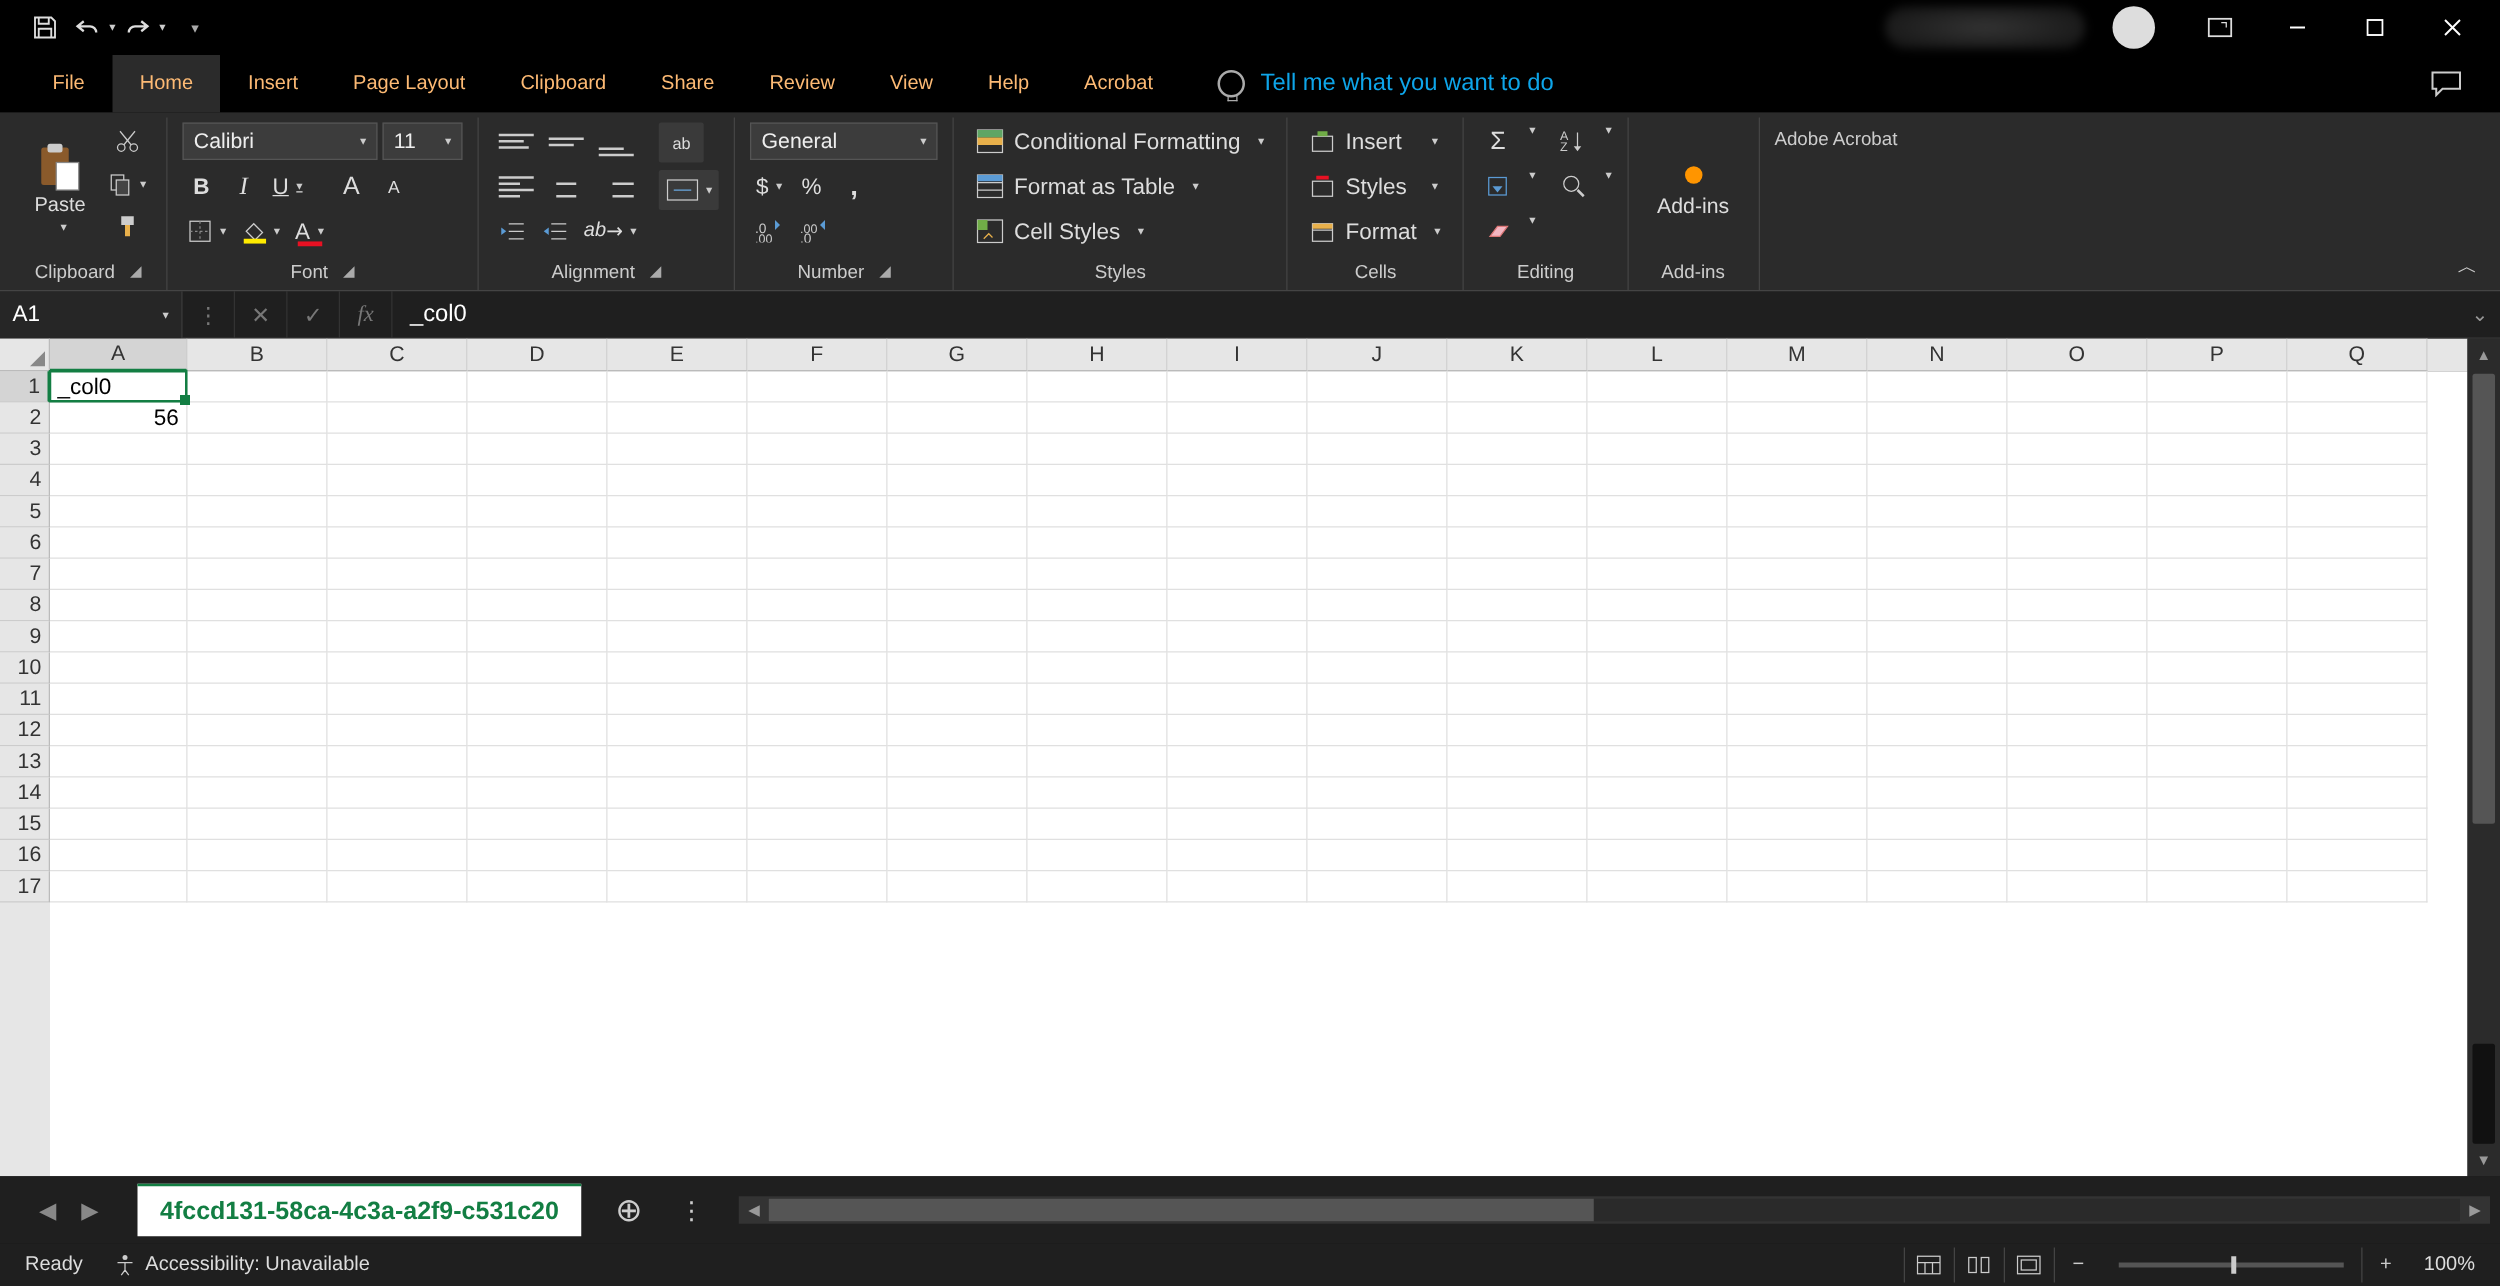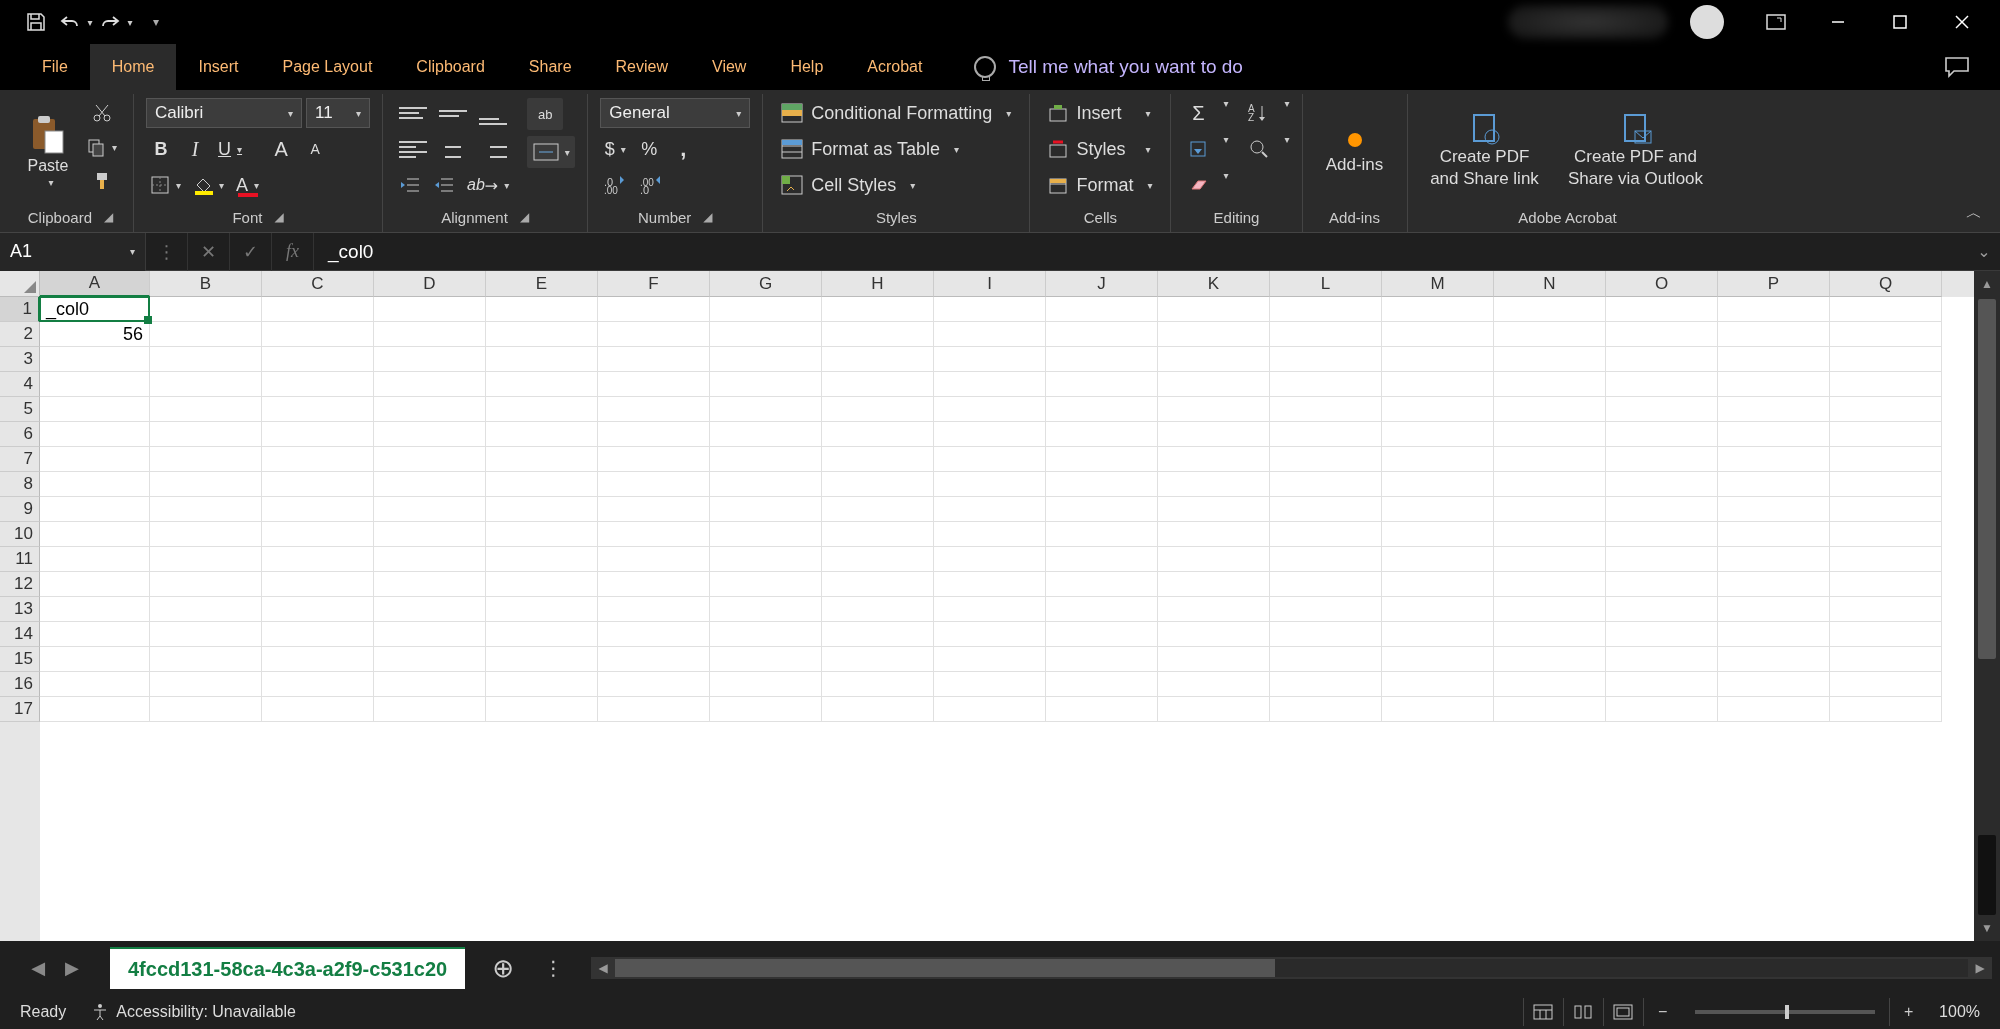--- a/index.html
+++ b/index.html
@@ -9,21 +9,21 @@
 .qat-btn { width:36px; height:36px; display:flex; align-items:center; justify-content:center; color:#ccc; font-size:18px; }
 .title-center { position:absolute; left:50%; transform:translateX(-50%); font-size:19px; color:#fff; }
 .title-right { margin-left:auto; display:flex; align-items:center; gap:2px; padding-right:8px; }
 .win-btn { width:60px; height:40px; display:flex; align-items:center; justify-content:center; color:#fff; font-size:14px; }
 .avatar-blur { width:160px; height:34px; background:radial-gradient(#333,#111); border-radius:20px; filter:blur(4px); margin-right:20px; }
 .avatar-circle { width:34px; height:34px; background:#ddd; border-radius:50%; margin-right:20px; }
 
 .tabs { height:46px; background:#000; display:flex; align-items:stretch; padding-left:20px; color:#eee; }
 .tab { padding:0 22px; display:flex; align-items:center; font-size:16px; color:#fdba74; }
 .tab.active { background:#2b2b2b; }
-.tell-me { display:flex; align-items:center; margin-left:30px; gap:12px; color:#c4b5fd; font-size:19px; }
+.tell-me { display:flex; align-items:center; margin-left:30px; gap:12px; color:#0ea5e9; font-size:19px; }
 .bulb { width:22px; height:22px; border:2px solid #aaa; border-radius:50% 50% 50% 50%; position:relative;}
 .bulb:after{content:'';position:absolute;bottom:-5px;left:6px;width:6px;height:4px;border:1px solid #aaa;border-top:none;}
 .comments-icon { margin-left:auto; margin-right:30px; display:flex; align-items:center; color:#ccc; font-size:24px; }
 
 .ribbon { height:143px; background:#2b2b2b; display:flex; color:#eee; padding:4px 8px 0 8px; border-bottom:1px solid #444; position:relative; }
 .group { display:flex; flex-direction:column; border-right:1px solid #444; padding:4px 12px 2px 12px; height:100%; }
 .group-body { flex:1; display:flex; align-items:flex-start; gap:6px; }
 .group-label { height:26px; display:flex; align-items:center; justify-content:center; font-size:15px; color:#ccc; gap:12px;}
 .group-dialog { font-size:12px; color:#aaa; }
 .rbtn { height:30px; min-width:30px; padding:0 4px; display:flex; align-items:center; justify-content:center; color:#ddd; border-radius:2px; }
@@ -507,39 +507,20 @@
         <div class="orange-dot"></div>
         <span style="font-size:17px;">Add-ins</span>
       </div>
     </div>
     <div class="group-label">
         <span>Add-ins</span>
       </div>
   </div>
 
   <div class="group" style="border-right:none;">
-    <div class="group-body">
-      <div class="rbtn rbtn-lg" style="width:130px;">
-        <svg width="34" height="32" viewBox="0 0 34 32">
-            <rect x="6" y="2" width="20" height="26" fill="none" stroke="#5b9bd5" stroke-width="2"></rect>
-            <circle cx="24" cy="24" r="7" fill="none" stroke="#5b9bd5"></circle>
-          </svg>
-        <span style="font-size:17px;">Create PDF</span>
-        <span style="font-size:17px;">and Share link</span>
-      </div>
-      <div class="rbtn rbtn-lg" style="width:160px;">
-        <svg width="34" height="32" viewBox="0 0 34 32">
-            <rect x="6" y="2" width="20" height="26" fill="none" stroke="#5b9bd5" stroke-width="2"></rect>
-            <rect x="16" y="18" width="16" height="12" fill="none" stroke="#5b9bd5"></rect>
-            <polyline points="16,18 24,25 32,18" fill="none" stroke="#5b9bd5"></polyline>
-          </svg>
-        <span style="font-size:17px;">Create PDF and</span>
-        <span style="font-size:17px;">Share via Outlook</span>
-      </div>
-    </div>
     <div class="group-label">
         <span>Adobe Acrobat</span>
       </div>
   </div>
   <div class="ribbon-collapse">︿</div>
 </div>
 
 <div class="formula-bar">
   <div class="name-box">
       <span>A1</span>

